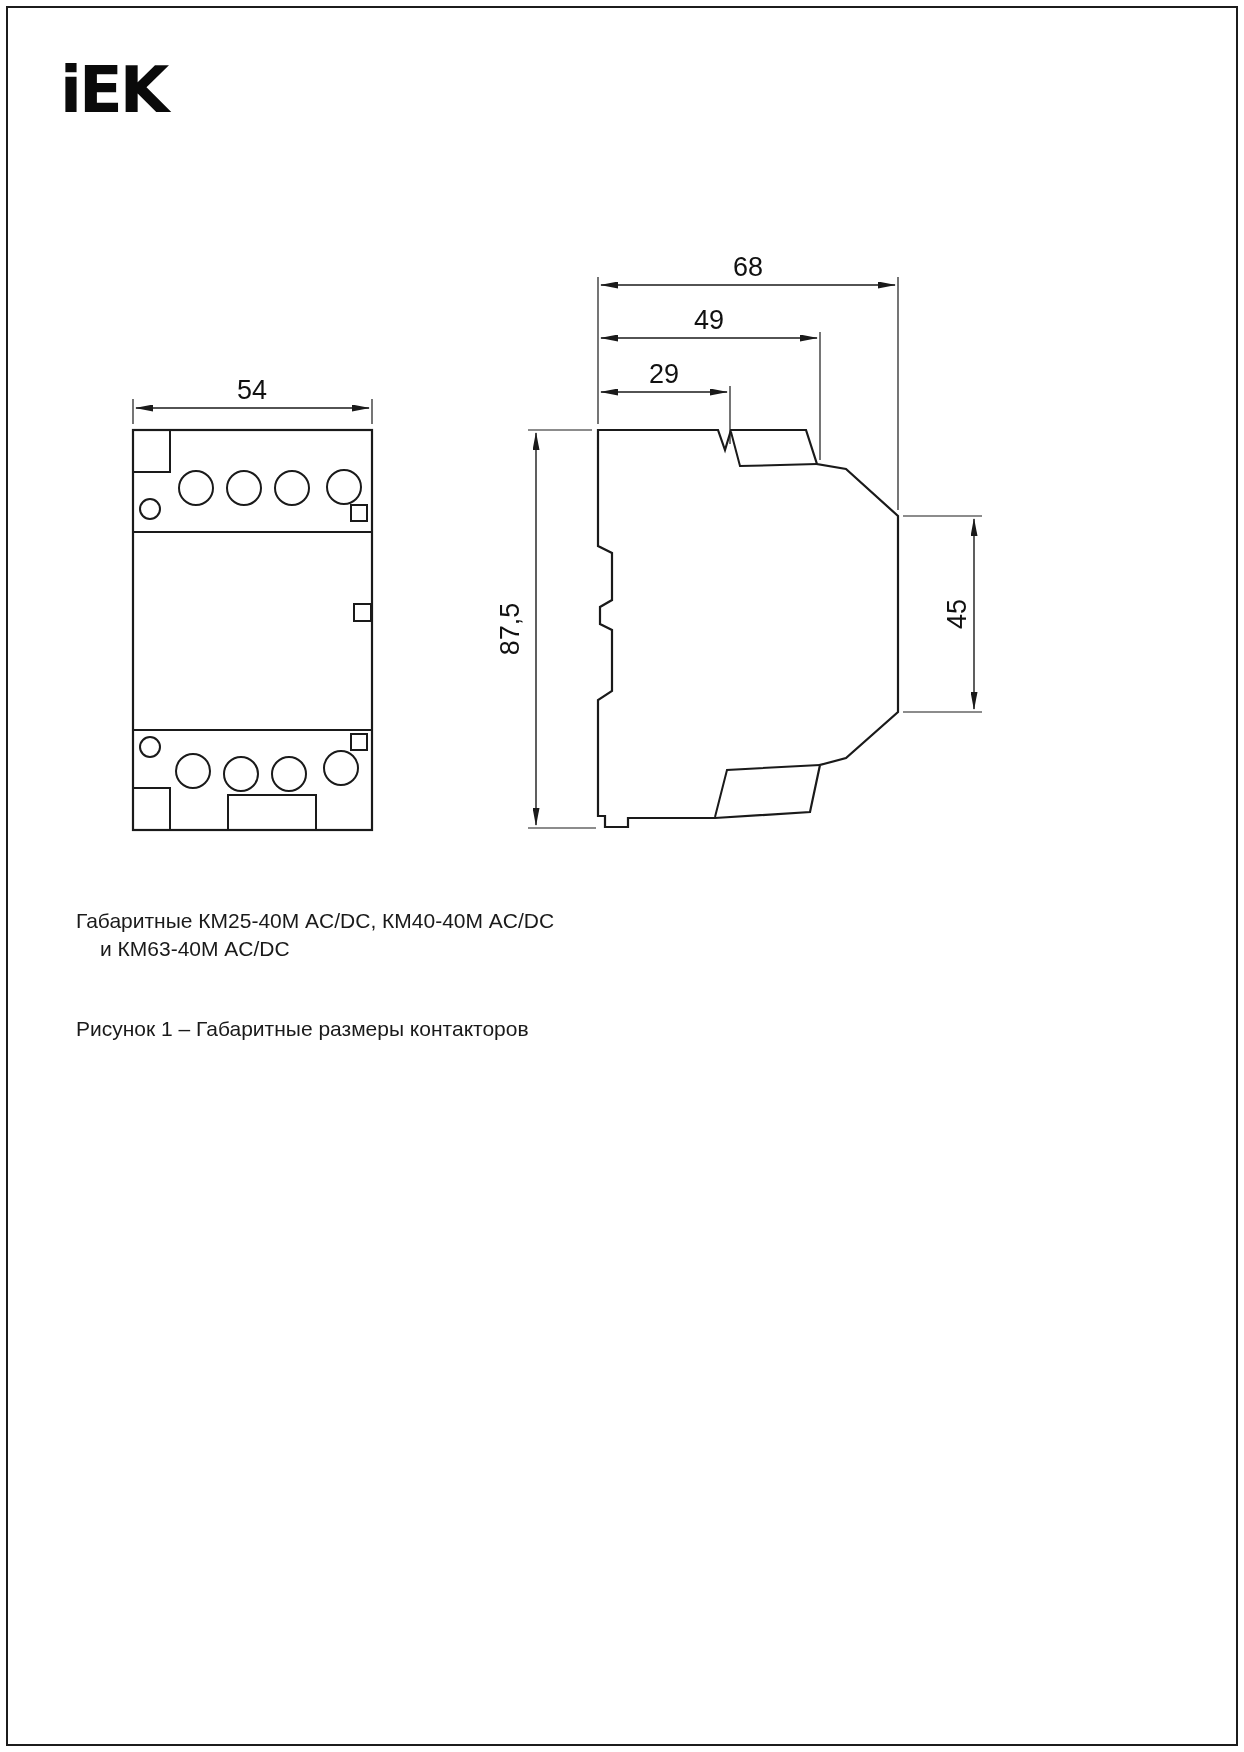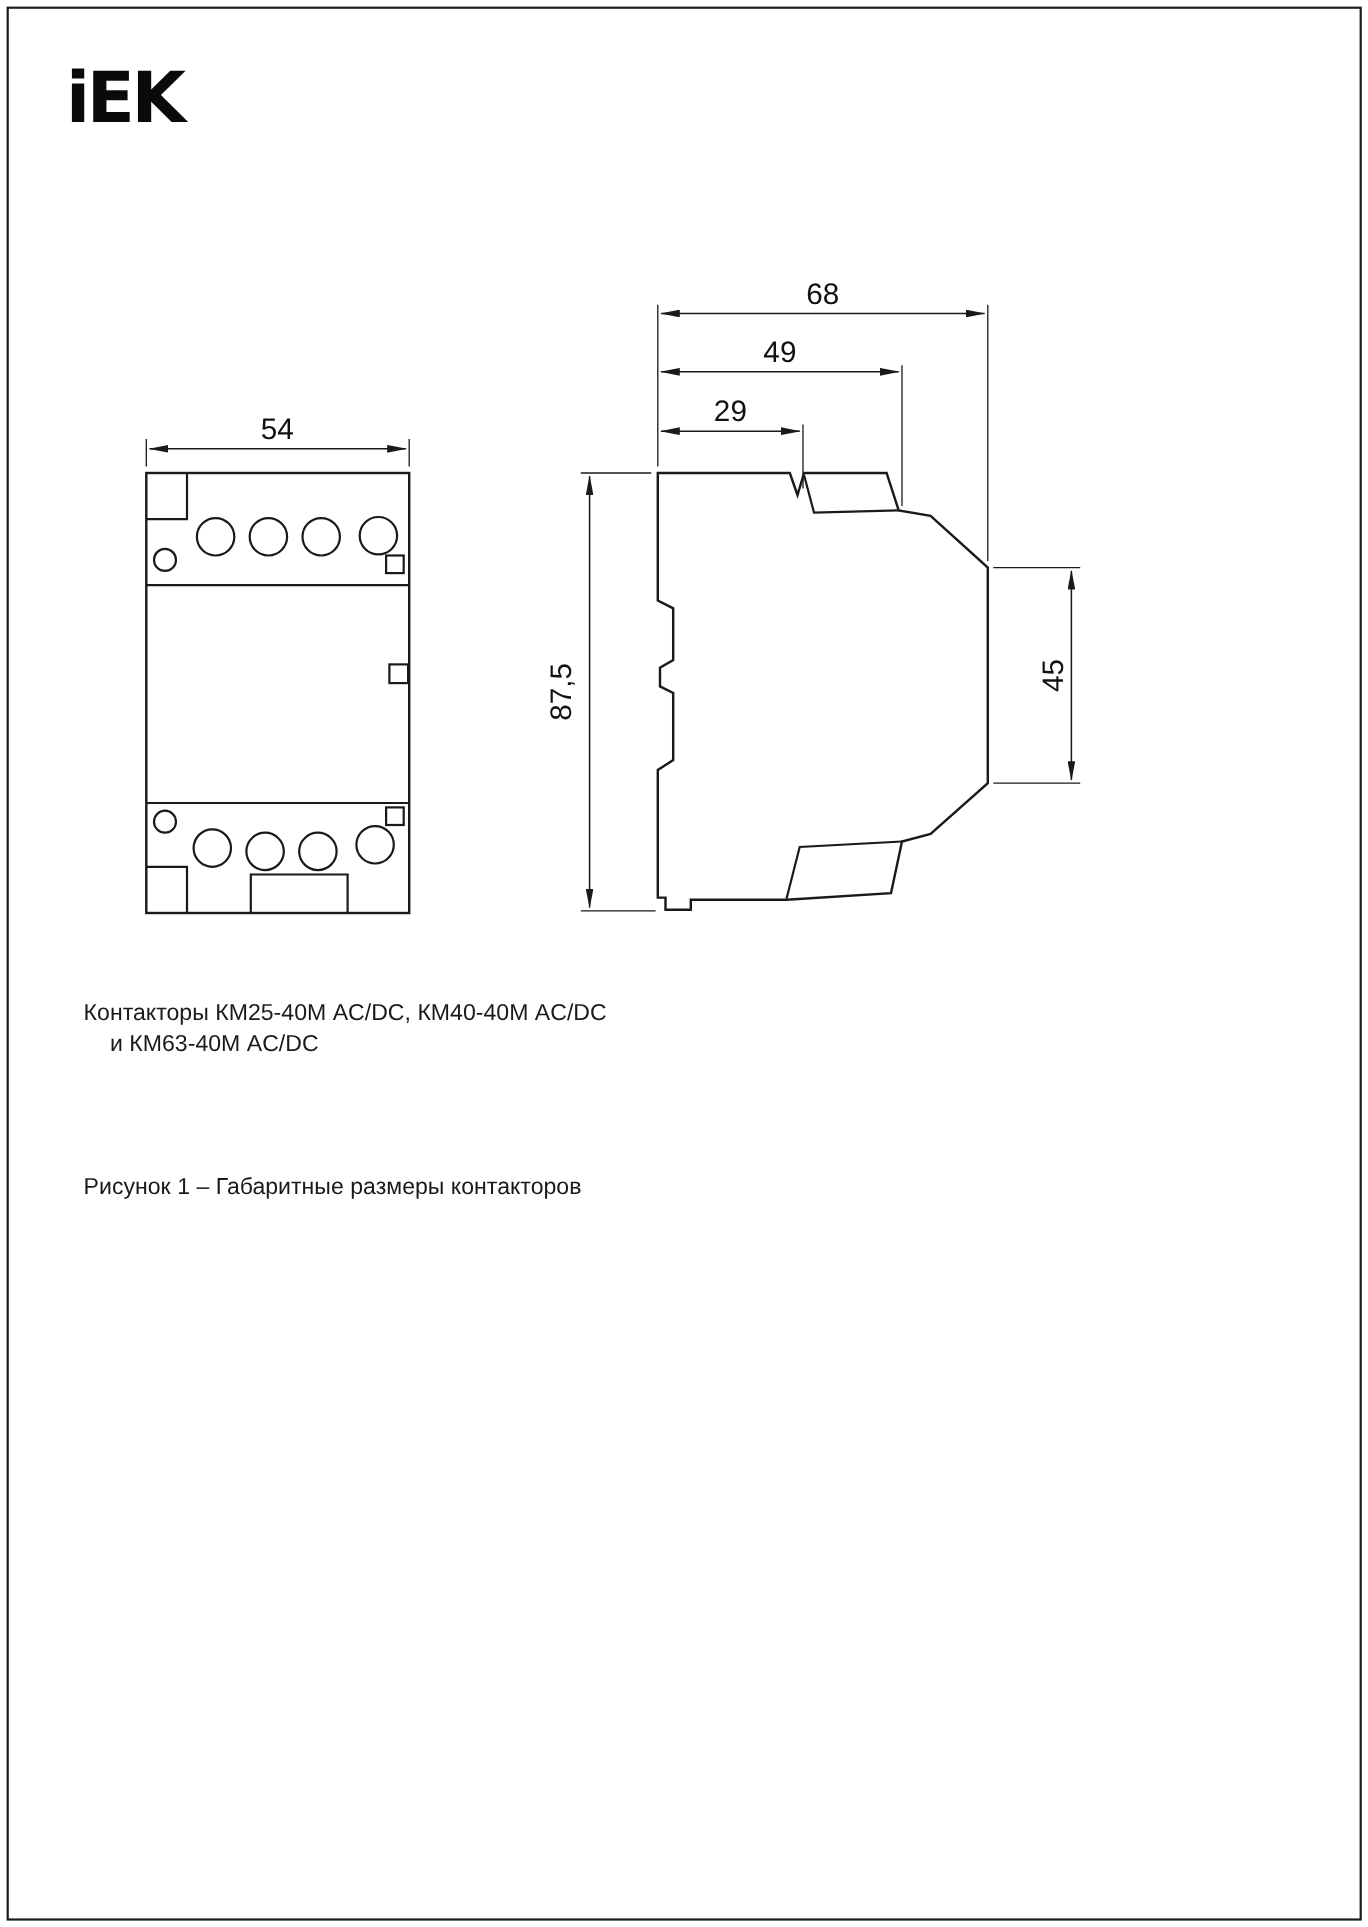--- a/index.html
+++ b/index.html
@@ -69,21 +69,21 @@
   .caption {
     position: absolute;
     left: 76px;
     font-size: 21px;
     line-height: 26px;
     color: #1a1a1a;
     white-space: nowrap;
   }
   .caption-line1 { top: 908px; }
   .caption-line2 { top: 936px; margin-left: 24px; }
-  .figure-caption { top: 1066px; }
+  .figure-caption { top: 1016px; }
 </style>
 </head>
 <body>
 
 <div class="page-border"></div>
 
 <div class="logo">iEK</div>
 
 <svg class="drawing-svg" viewBox="0 0 1244 1752">
   <defs>
@@ -159,15 +159,15 @@
   </g>
 
   <g>
     <line class="ext" x1="903" y1="516" x2="982" y2="516"></line>
     <line class="ext" x1="903" y1="712" x2="982" y2="712"></line>
     <line class="dim" x1="974" y1="519" x2="974" y2="709" marker-start="url(#arr)" marker-end="url(#arr)"></line>
     <text class="dim-label" transform="translate(966,614) rotate(-90)">45</text>
   </g>
 </svg>
 
-<div class="caption caption-line1">Контакторы КМ25-40М AC/DC, КМ40-40М AC/DC</div>
+<div class="caption caption-line1">Габаритные КМ25-40М AC/DC, КМ40-40М AC/DC</div>
 <div class="caption caption-line2">и КМ63-40М AC/DC</div>
 <div class="caption figure-caption">Рисунок 1 – Габаритные размеры контакторов</div>
 
 </body></html>

